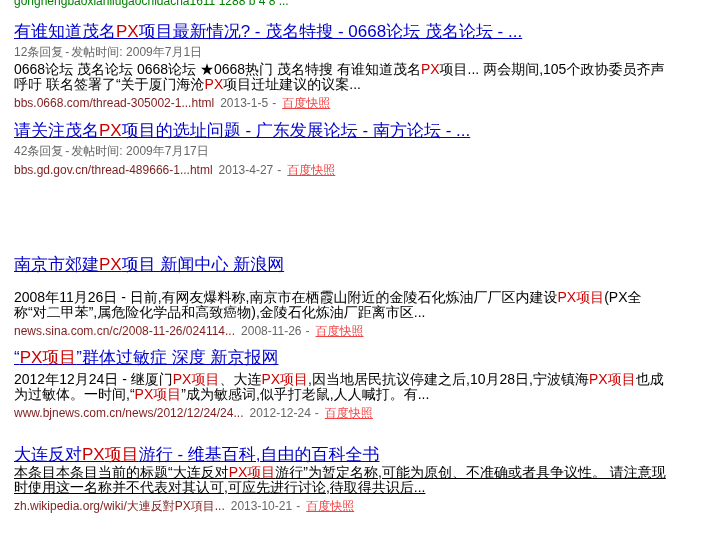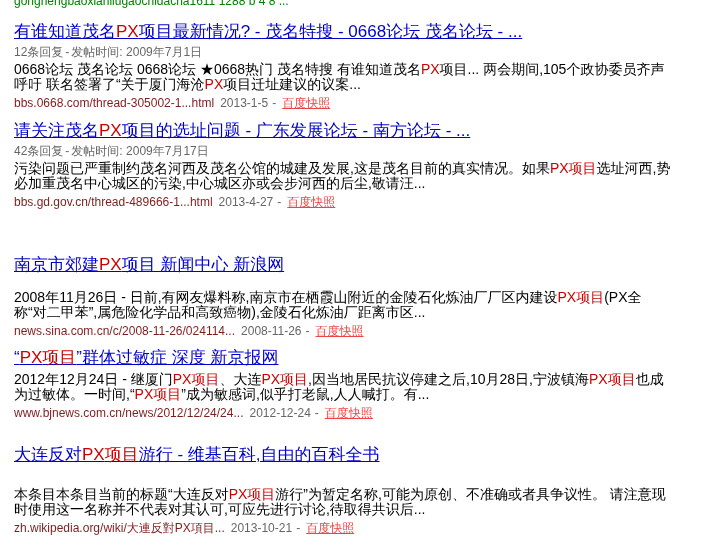--- a/index.html
+++ b/index.html
@@ -118,21 +118,20 @@
       <div class="r-url">
         <span class="u">bbs.0668.com/thread-305002-1...html</span><span class="date">2013-1-5</span><span class="dash">-</span><span class="cachelink">百度快照</span>
       </div>
     </div>
 
     <div class="result" style="top:121px;">
       <a class="r-title"><span>请关注茂名</span><span class="em">PX</span><span>项目的选址问题 - 广东发展论坛 - 南方论坛 - ...</span></a>
       <div class="r-meta">
         <span>42条回复</span><span class="sep">-</span><span>发帖时间: 2009年7月17日</span>
       </div>
-      <div class="r-abs"><span>污染问题已严重制约茂名河西及茂名公馆的城建及发展,这是茂名目前的真实情况。如果</span><span class="em">PX</span><span class="em">项</span><span class="em">目</span><span>选址河西,势必加重茂名中心城区的污染,中心城区亦或会步河西的后尘,敬请汪...</span></div>
       <div class="r-url">
         <span class="u">bbs.gd.gov.cn/thread-489666-1...html</span><span class="date">2013-4-27</span><span class="dash">-</span><span class="cachelink">百度快照</span>
       </div>
     </div>
 
     <div class="result" style="top:255px;">
       <a class="r-title"><span>南京市郊建</span><span class="em">PX</span><span>项目 新闻中心 新浪网</span></a>
       <div class="r-abs" style="margin-top:16px;"><span>2008年11月26日 - 日前,有网友爆料称,南京市在栖霞山附近的金陵石化炼油厂厂区内建设</span><span class="em">PX</span><span class="em">项目</span><span>(PX全称“对二甲苯”,属危险化学品和高致癌物),金陵石化炼油厂距离市区...</span></div>
       <div class="r-url">
         <span class="u">news.sina.com.cn/c/2008-11-26/024114...</span><span class="date">2008-11-26</span><span class="dash">-</span><span class="cachelink">百度快照</span>
@@ -142,20 +141,20 @@
     <div class="result" style="top:348px;">
       <a class="r-title"><span>“</span><span class="em">PX</span><span class="em">项目</span><span>”群体过敏症 深度 新京报网</span></a>
       <div class="r-abs" style="margin-top:5px;"><span>2012年12月24日 - 继厦门</span><span class="em">PX</span><span class="em">项目</span><span>、大连</span><span class="em">PX</span><span class="em">项目</span><span>,因当地居民抗议停建之后,10月28日,宁波镇海</span><span class="em">PX</span><span class="em">项目</span><span>也成为过敏体。一时间,“</span><span class="em">PX</span><span class="em">项目</span><span>”成为敏感词,似乎打老鼠,人人喊打。有...</span></div>
       <div class="r-url">
         <span class="u">www.bjnews.com.cn/news/2012/12/24/24...</span><span class="date">2012-12-24</span><span class="dash">-</span><span class="cachelink">百度快照</span>
       </div>
     </div>
 
     <div class="result" style="top:445px;">
       <a class="r-title"><span>大连反对</span><span class="em">PX</span><span class="em">项目</span><span>游行 - 维基百科,自由的百科全书</span></a>
-      <div class="r-abs" style="margin-top:23px;"><span>本条目本条目当前的标题“大连反对</span><span class="em">PX</span><span class="em">项目</span><span>游行”为暂定名称,可能为原创、不准确或者具争议性。 请注意现时使用这一名称并不代表对其认可,可应先进行讨论,待取得共识后...</span></div>
+      <div class="r-abs" style="margin-top:1px;text-decoration:underline;"><span>本条目本条目当前的标题“大连反对</span><span class="em">PX</span><span class="em">项目</span><span>游行”为暂定名称,可能为原创、不准确或者具争议性。 请注意现时使用这一名称并不代表对其认可,可应先进行讨论,待取得共识后...</span></div>
       <div class="r-url">
         <span class="u">zh.wikipedia.org/wiki/大連反對PX項目...</span><span class="date">2013-10-21</span><span class="dash">-</span><span class="cachelink">百度快照</span>
       </div>
     </div>
 
   </div>
 </div>
 
 </body></html>

